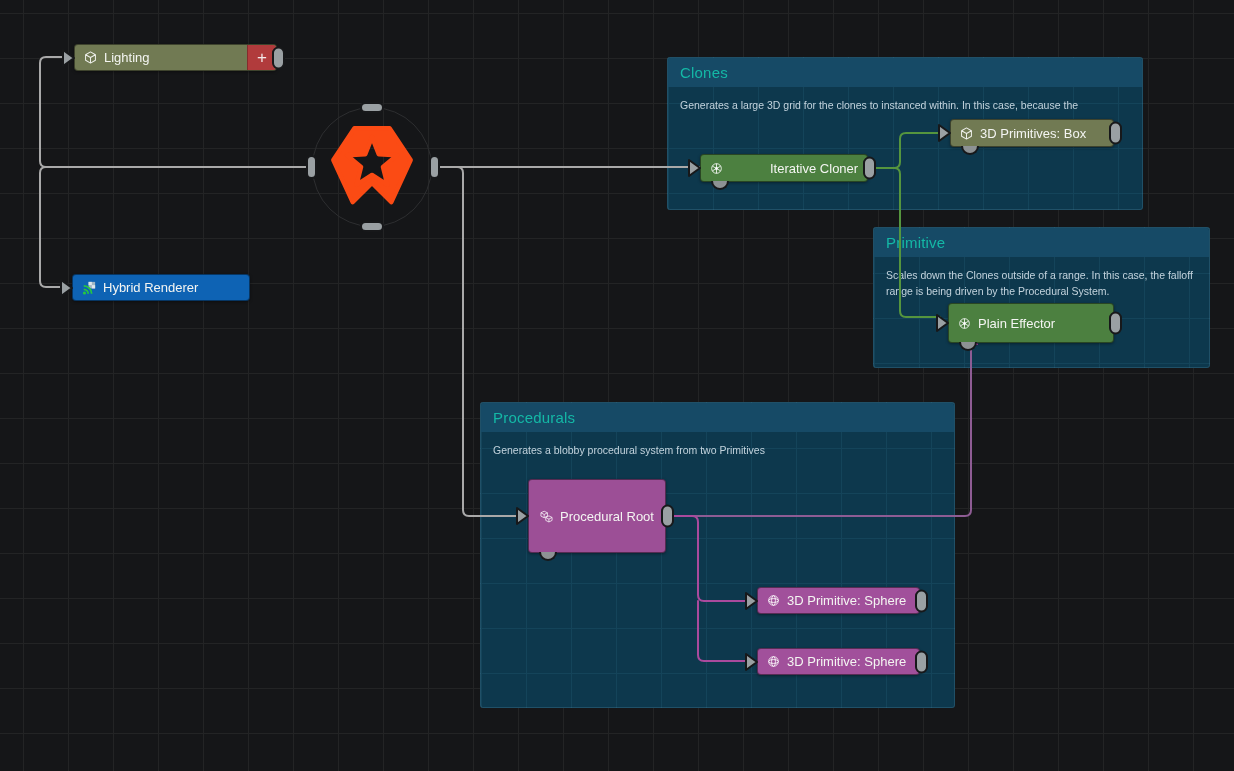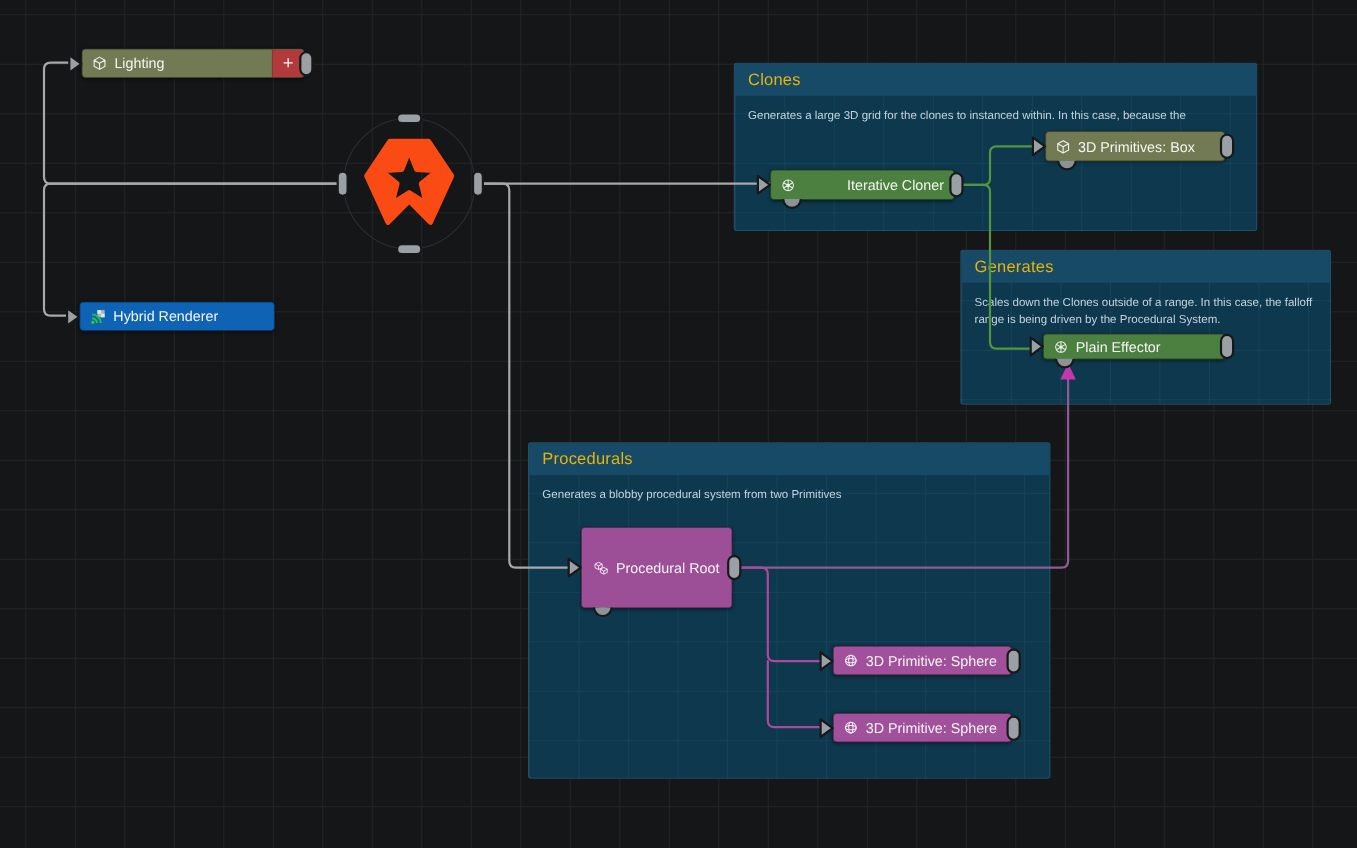--- a/index.html
+++ b/index.html
@@ -25,21 +25,21 @@
       linear-gradient(90deg, var(--group-grid,#14445a) 1px, transparent 1px);
     background-size:45px 45px, 45px 45px;
     border:1px solid rgba(90,150,185,0.25);
     border-radius:3px;
   }
   .group-header {
     height:29px; display:flex; align-items:center; padding:0 12px;
     background:var(--group-header,#164a66);
     border-radius:3px 3px 0 0;
   }
-  .group-title { color:#eab308; font-size:15px; letter-spacing:.2px; }
+  .group-title { color:#14b8a6; font-size:15px; letter-spacing:.2px; }
   .group-desc {
     padding:11px 12px 0 12px; color:#c3d3dd; font-size:10.5px; line-height:1.5;
   }
   .clip1 { white-space:nowrap; overflow:hidden; }
 
   
   #wires { position:absolute; left:0; top:0; z-index:2; pointer-events:none; }
   #wires path { fill:none; stroke-width:2; stroke-linecap:round; pointer-events:stroke; }
   .wire-gray    { stroke:var(--wire-gray,#a9a9a9); }
   .wire-green   { stroke:var(--wire-green,#55953e); }
@@ -104,21 +104,21 @@
 
   <div class="group" style="left:667px; top:57px; width:476px; height:153px;">
     <div class="group-header">
       <span class="group-title">Clones</span>
     </div>
     <div class="group-desc clip1">Generates a large 3D grid for the clones to instanced within.  In this case, because the</div>
   </div>
 
   <div class="group" style="left:873px; top:227px; width:337px; height:141px;">
     <div class="group-header">
-      <span class="group-title">Generates</span>
+      <span class="group-title">Primitive</span>
     </div>
     <div class="group-desc">Scales down the Clones outside of a range.  In this case, the falloff range is being driven by the Procedural System.</div>
   </div>
 
   <div class="group" style="left:480px; top:402px; width:475px; height:306px;">
     <div class="group-header">
       <span class="group-title">Procedurals</span>
     </div>
     <div class="group-desc">Generates a blobby procedural system from two Primitives</div>
   </div>
@@ -203,21 +203,21 @@
     <span class="node-icon">
         <svg viewBox="0 0 14 14" width="13" height="13">
           <path d="M7 1 L12.3 4 V10 L7 13 L1.7 10 V4 Z M1.7 4 L7 7 L12.3 4 M7 7 V13" fill="none" stroke="currentColor" stroke-width="1.1" stroke-linejoin="round"></path>
         </svg>
       </span>
     <span class="node-label">3D Primitives: Box</span>
     <span class="out-port"></span>
     <span class="bottom-port"></span>
   </div>
 
-  <div class="node green" style="left:948px; top:303px; width:166px; height:24px;">
+  <div class="node green" style="left:948px; top:303px; width:166px; height:40px;">
     <span class="in-port"><svg width="17" height="22" viewBox="0 0 17 22">
           <path d="M3 3 L14 11 L3 19 Z" fill="#9aa0a3" stroke="#17181a" stroke-width="2" stroke-linejoin="round"></path>
         </svg></span>
     <span class="node-icon">
         <svg viewBox="0 0 14 14" width="13" height="13">
           <g fill="none" stroke="currentColor" stroke-width="1">
             <circle cx="7" cy="7" r="5.2"></circle>
             <path d="M7 1.8 V12.2 M2.5 4.4 L11.5 9.6 M2.5 9.6 L11.5 4.4"></path>
             <circle cx="7" cy="7" r="1.5" fill="currentColor" stroke="none"></circle>
           </g>

